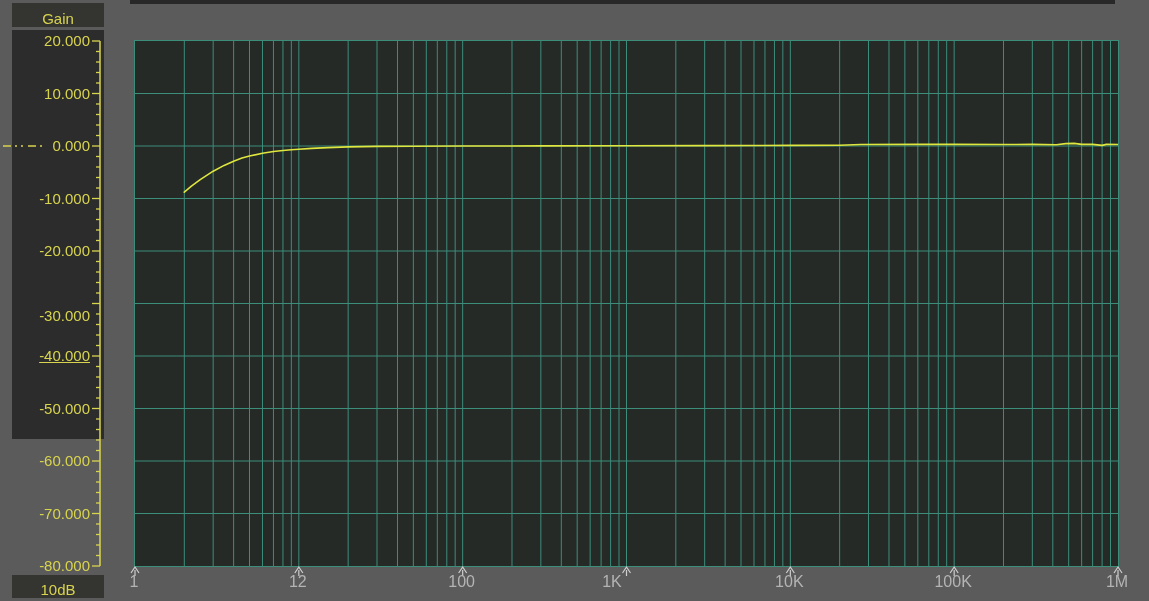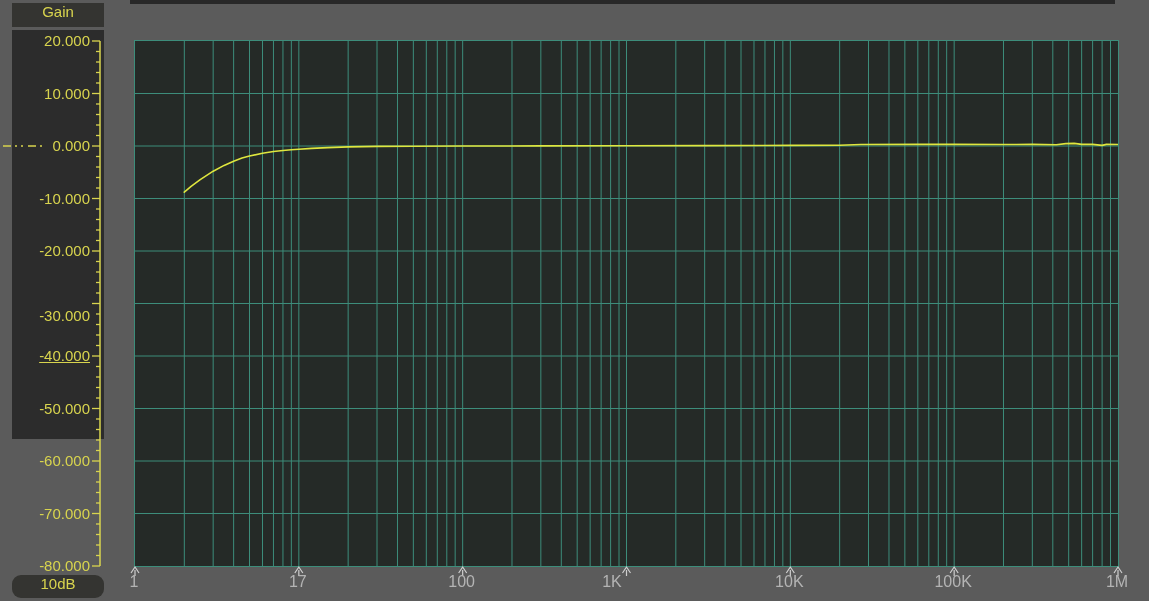--- a/index.html
+++ b/index.html
@@ -4,24 +4,24 @@
 <style>
   html,body{margin:0;padding:0;}
   body{
     width:1149px;height:601px;position:relative;overflow:hidden;
     background:#5b5b5b;
     font-family:"Liberation Sans","DejaVu Sans",sans-serif;
   }
   .top-strip{position:absolute;left:130px;top:0;width:985px;height:4px;background:#282828;}
   .axis-box{
     position:absolute;left:12px;width:92px;height:24px;background:#343431;
-    color:#d8d44e;font-size:15px;display:flex;align-items:flex-start;justify-content:center;
+    color:#d8d44e;font-size:15px;display:flex;align-items:flex-end;justify-content:center;
   }
   #gain-header{top:3px;}
-  #db-footer{top:575px;height:23px;border-radius:9px;}
+  #db-footer{top:575px;height:23px;}
   #ylabel-panel{
     position:absolute;left:12px;top:30px;width:92px;height:409px;background:#2c2c2c;
   }
   .ylabel{
     position:absolute;right:14px;height:20px;line-height:20px;width:70px;
     text-align:right;color:#d8d44e;font-size:15px;white-space:nowrap;
   }
   #ruler-svg{position:absolute;left:0;top:0;width:92px;height:541px;}
   #zero-marker{position:absolute;left:2px;top:139px;width:44px;height:14px;}
   #plot-area{
@@ -192,18 +192,18 @@
     <path d="M-3 8 L1 2 L5 8 M1 5 L1 11" stroke="#cfcfcf" stroke-width="1.2" fill="none"></path>
     <path d="M160.83333333333331 8 L164.83333333333331 2 L168.83333333333331 8 M164.83333333333331 5 L164.83333333333331 11" stroke="#cfcfcf" stroke-width="1.2" fill="none"></path>
     <path d="M324.66666666666663 8 L328.66666666666663 2 L332.66666666666663 8 M328.66666666666663 5 L328.66666666666663 11" stroke="#cfcfcf" stroke-width="1.2" fill="none"></path>
     <path d="M488.5 8 L492.5 2 L496.5 8 M492.5 5 L492.5 11" stroke="#cfcfcf" stroke-width="1.2" fill="none"></path>
     <path d="M652.3333333333333 8 L656.3333333333333 2 L660.3333333333333 8 M656.3333333333333 5 L656.3333333333333 11" stroke="#cfcfcf" stroke-width="1.2" fill="none"></path>
     <path d="M816.1666666666667 8 L820.1666666666667 2 L824.1666666666667 8 M820.1666666666667 5 L820.1666666666667 11" stroke="#cfcfcf" stroke-width="1.2" fill="none"></path>
     <path d="M980 8 L984 2 L988 8 M984 5 L984 11" stroke="#cfcfcf" stroke-width="1.2" fill="none"></path>
   </svg>
 
 <div class="xlabel" style="left: 94px;">1</div>
-<div class="xlabel" style="left: 257.833px;">17</div>
+<div class="xlabel" style="left: 257.833px;">12</div>
 <div class="xlabel" style="left: 421.667px;">100</div>
 <div class="xlabel" style="left: 572px;">1K</div>
 <div class="xlabel" style="left: 749.333px; text-align: center;">10K</div>
 <div class="xlabel" style="left: 913.167px;">100K</div>
 <div class="xlabel" style="left: 1077px;">1M</div>
 
 </body></html>

